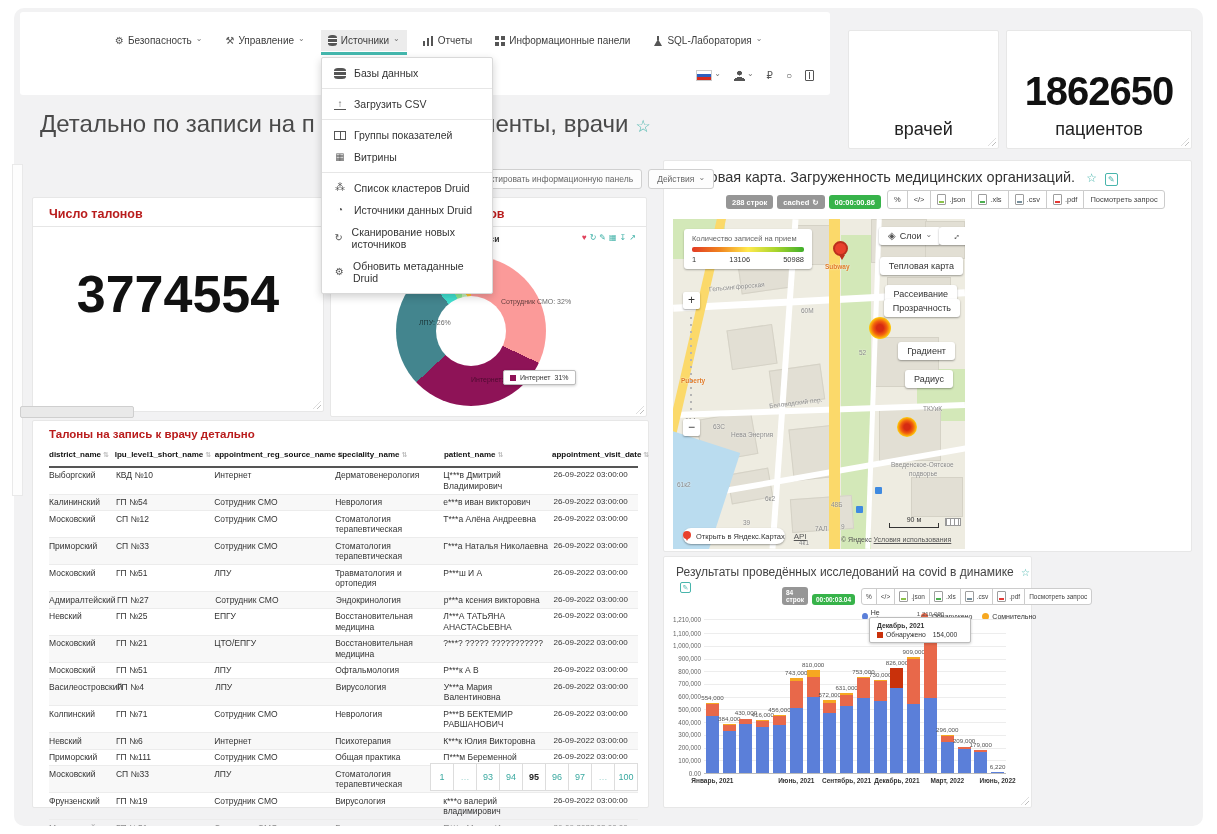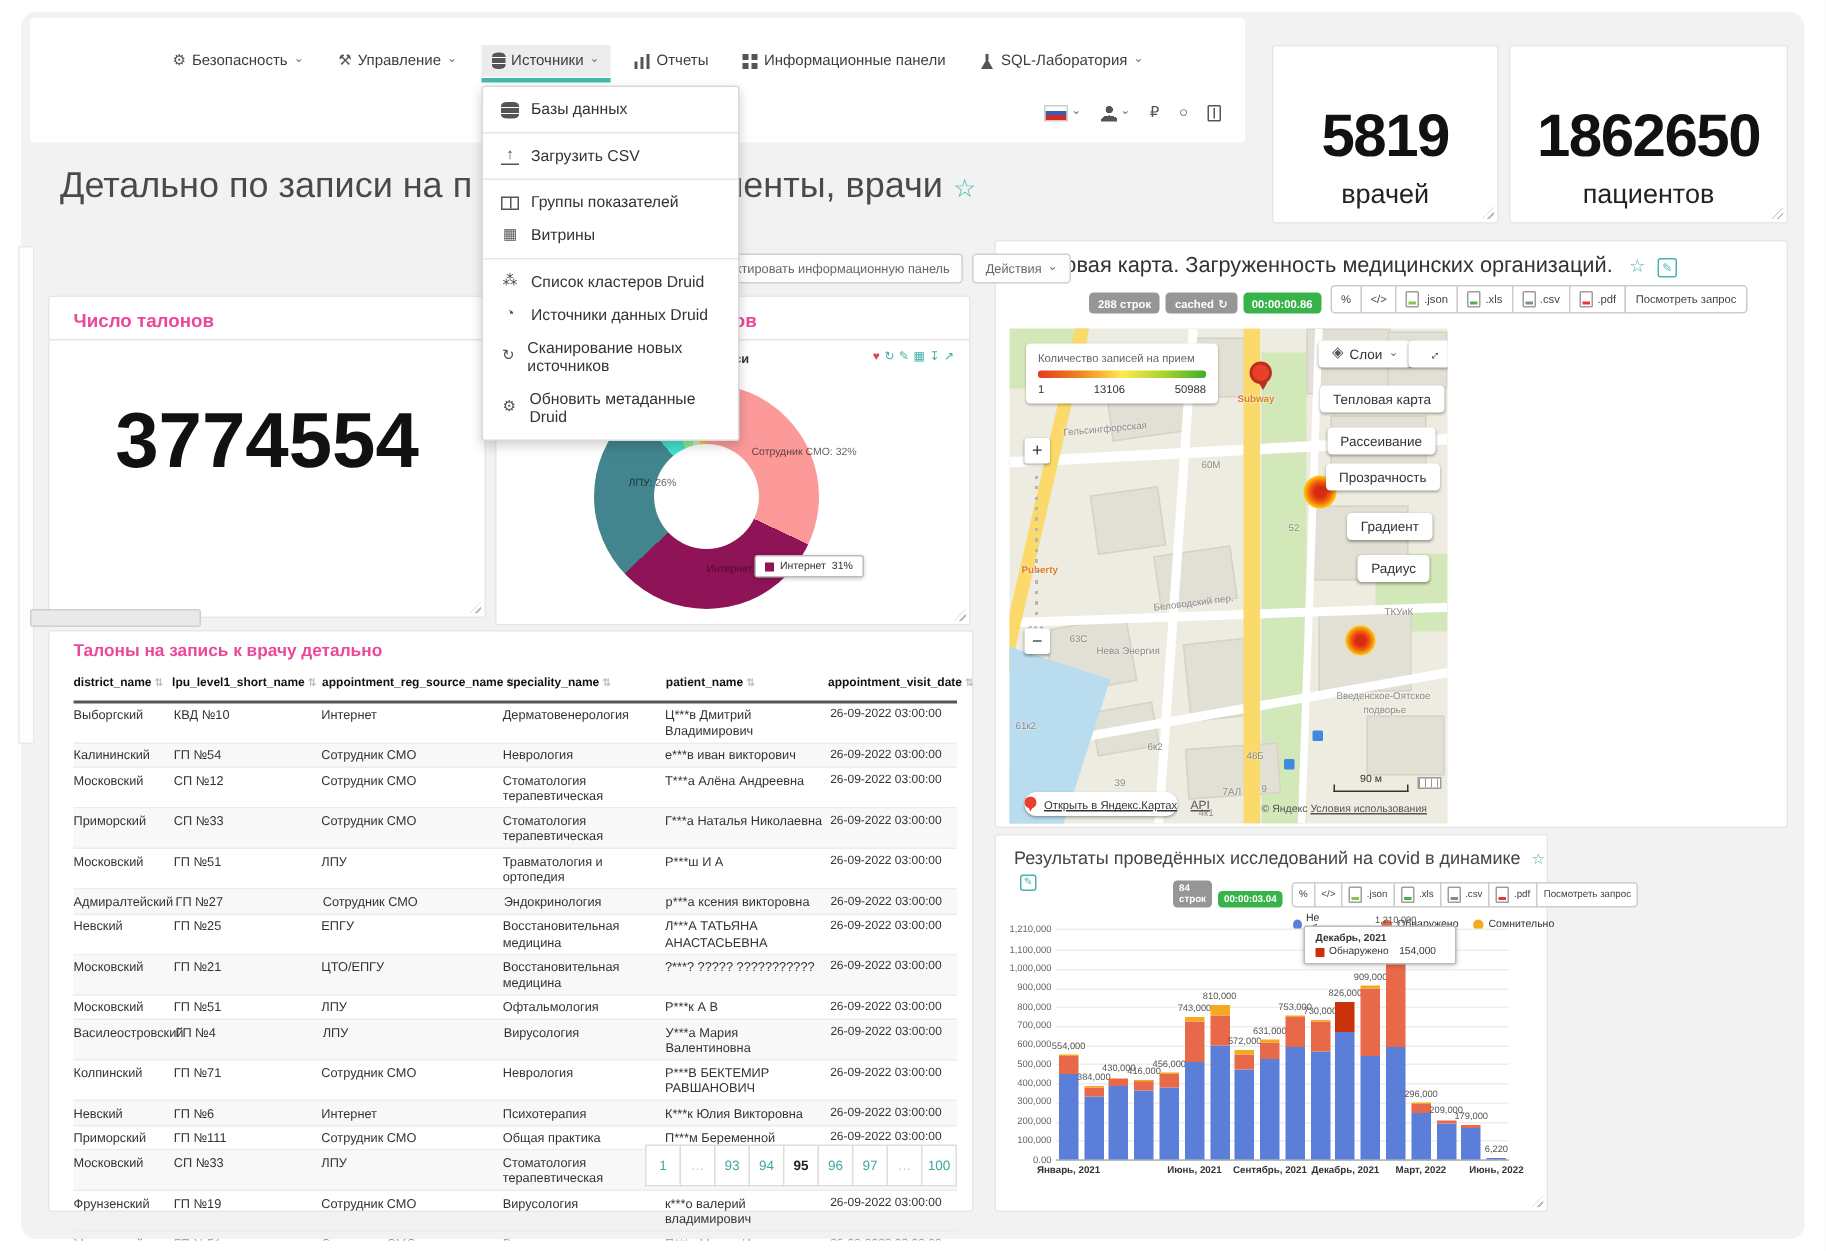--- a/index.html
+++ b/index.html
@@ -57,21 +57,21 @@
   .tstar{color:#48b5ac;font-size:17px;margin-left:7px;cursor:pointer;}
   .editsq{display:inline-block;border:1px solid #48b5ac;color:#48b5ac;border-radius:2px;font-size:8px;
     width:11px;height:11px;line-height:11px;text-align:center;margin-left:4px;cursor:pointer;}
   #dash-actions{position:absolute;left:462px;top:169px;display:flex;gap:6px;z-index:2;}
   .gbtn{background:#fdfdfd;border:1px solid #d0d0d0;border-radius:3px;font-size:8.5px;color:#666;
     padding:4px 8px;display:flex;align-items:center;gap:4px;cursor:pointer;font-family:inherit;}
   
   .kpi-num{position:absolute;left:0;right:0;top:38px;text-align:center;font-size:40px;font-weight:700;color:#111;letter-spacing:-1px;}
   .kpi-lbl{position:absolute;left:0;right:0;top:88px;text-align:center;font-size:18px;color:#222;}
   
-  .phead{position:absolute;left:16px;top:9px;font-size:12.5px;font-weight:700;color:#ec4899;}
+  .phead{position:absolute;left:16px;top:9px;font-size:12.5px;font-weight:700;color:#b91c1c;}
   .phr{position:absolute;left:0;right:0;top:28px;border-top:1px solid #e6e6e6;}
   #talons-num{position:absolute;left:0;right:0;top:66px;text-align:center;font-size:52px;font-weight:700;color:#111;}
   #talons-lbl{position:absolute;left:0;right:0;top:132px;text-align:center;font-size:25px;color:#222;}
   #slice-title{position:absolute;left:16px;top:36px;font-size:8.5px;font-weight:700;color:#333;}
   #slice-icons{position:absolute;right:10px;top:35px;display:flex;gap:3px;font-size:8px;}
   #donut{position:absolute;left:65px;top:58px;width:150px;height:150px;border-radius:50%;}
   #donut::after{content:"";position:absolute;left:40px;top:40px;width:70px;height:70px;background:#fff;border-radius:50%;}
   .dlab{position:absolute;font-size:7px;color:rgba(0,0,0,.62);white-space:nowrap;z-index:3;}
   .tooltip{position:absolute;background:#fff;border:1px solid #bdbdbd;border-radius:2px;z-index:6;
     box-shadow:0 1px 3px rgba(0,0,0,.2);display:flex;align-items:center;gap:4px;padding:3px 6px;font-size:7px;color:#333;}
@@ -125,21 +125,21 @@
   #zdots{position:absolute;left:17px;top:98px;width:2px;height:98px;
     background:repeating-linear-gradient(#b5b5b5 0 2px,transparent 2px 7px);}
   .heat{position:absolute;border-radius:50%;background:radial-gradient(circle,#d62b12 0 22%,#f2600d 45%,#fdc50c 68%,rgba(253,212,50,0) 100%);}
   #subway-pin{position:absolute;width:15px;height:15px;border-radius:50%;background:#e8402c;border:2px solid #bb2f1d;box-sizing:border-box;}
   #subway-pin::after{content:"";position:absolute;left:4px;top:12px;border-left:3px solid transparent;
     border-right:3px solid transparent;border-top:5px solid #bb2f1d;}
   .pin-red{display:inline-block;width:8px;height:8px;border-radius:50%;background:#e8402c;position:relative;margin-right:5px;}
   .pin-red::after{content:"";position:absolute;left:2px;top:6px;border-left:2px solid transparent;
     border-right:2px solid transparent;border-top:4px solid #e8402c;}
   #mapattr{position:absolute;left:10px;top:309px;display:flex;align-items:center;gap:9px;}
-  #openmap{border-radius:9px;padding:3px 0;font-size:7.5px;position:static;text-decoration:underline;}
+  #openmap{border-radius:9px;padding:3px 0;font-size:7.5px;position:static;}
   #apilink{font-size:8px;color:#555;text-decoration:underline;cursor:pointer;}
   #copyrow{position:absolute;left:168px;top:317px;font-size:7px;color:#555;white-space:nowrap;}
   #copyrow u{cursor:pointer;}
   #scale{position:absolute;left:216px;top:297px;width:50px;font-size:7px;color:#333;text-align:center;}
   #scale .bar{height:4px;border-left:1px solid #333;border-right:1px solid #333;border-bottom:1px solid #333;}
   #ruler{position:absolute;left:272px;top:299px;width:16px;height:8px;background:#fff;border:1px solid #999;
     box-sizing:border-box;background-image:repeating-linear-gradient(90deg,#999 0 1px,transparent 1px 4px);}
   .msign{position:absolute;width:7px;height:7px;background:#3f8ae0;border-radius:1px;}
   
   #covid-legend{position:absolute;left:198px;top:52px;display:flex;gap:10px;font-size:7px;color:#333;}
@@ -262,21 +262,20 @@
   <button class="gbtn">
       <span>Редактировать информационную панель</span>
     </button>
   <button class="gbtn">
       <span>Действия</span>
       <span class="caret">⌄</span>
     </button>
 </div>
 
 <div class="card" style="left:848px;top:30px;width:149px;height:117px;">
-  <div class="kpi-num">5819</div>
   <div class="kpi-lbl">врачей</div>
   <span class="rsz"></span>
 </div>
 <div class="card" style="left:1006px;top:30px;width:184px;height:117px;">
   <div class="kpi-num">1862650</div>
   <div class="kpi-lbl">пациентов</div>
   <span class="rsz"></span>
 </div>
 
 <div class="card" style="left:32px;top:197px;width:290px;height:213px;">
@@ -557,21 +556,21 @@
         </div>
 </div>
       <div class="pill" id="layersbtn">
         <span class="ic glyph-ic layers-icon">◈</span>
         <span>Слои</span>
         <span class="caret">⌄</span>
       </div>
       <div class="pill" id="expandbtn"><span class="rot45">↔</span></div>
       <div class="pill" style="right:2px;top:38px;">Тепловая карта</div>
       <div class="pill" style="right:8px;top:66px;">Рассеивание</div>
-      <div class="pill" style="right:5px;top:90px;">Прозрачность</div>
+      <div class="pill" style="right:5px;top:80px;">Прозрачность</div>
       <div class="pill" style="right:10px;top:123px;">Градиент</div>
       <div class="pill" style="right:12px;top:151px;">Радиус</div>
       <div class="zbtn" style="top:73px;">+</div>
       <div id="zdots"></div>
       <div class="zbtn" style="top:200px;">−</div>
       <div id="mapattr">
   <span class="mwhite pill" id="openmap"><span class="pin-red"></span>Открыть в Яндекс.Картах</span>
   <span id="apilink">API</span>
 </div>
       <div id="copyrow">© Яндекс <u>Условия использования</u></div>

